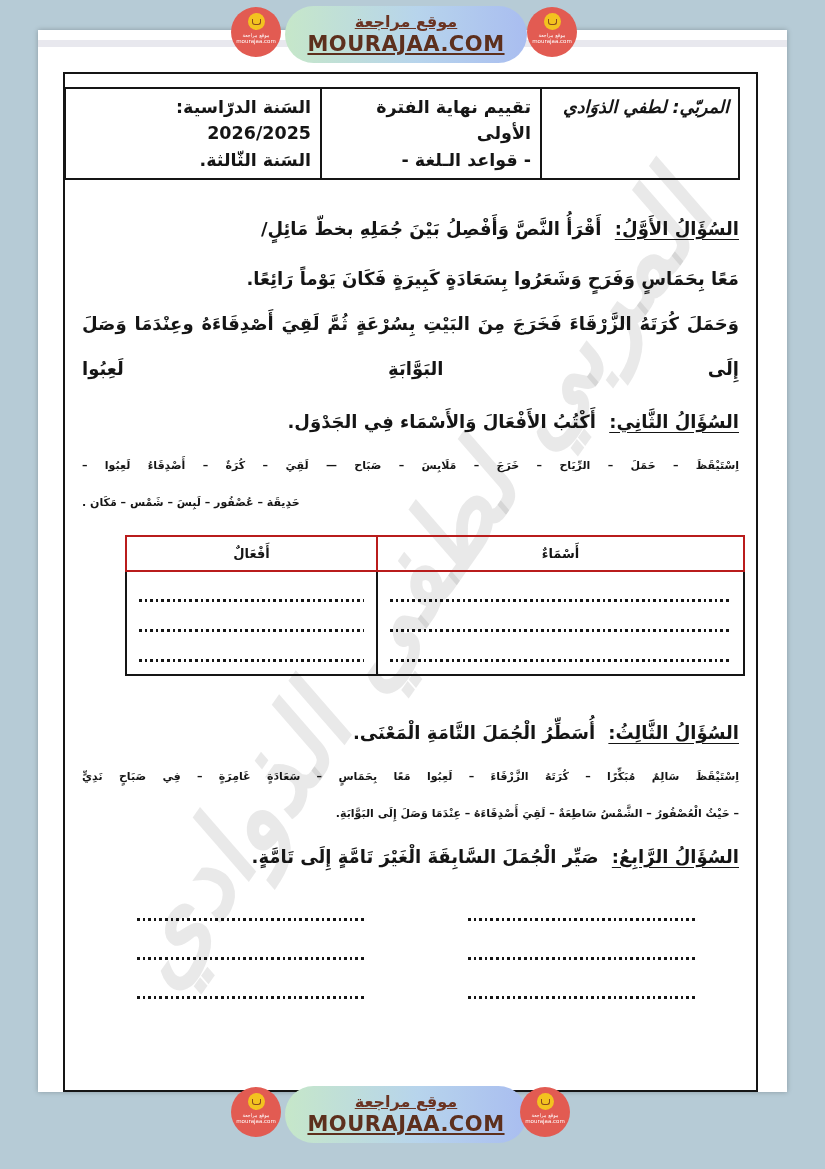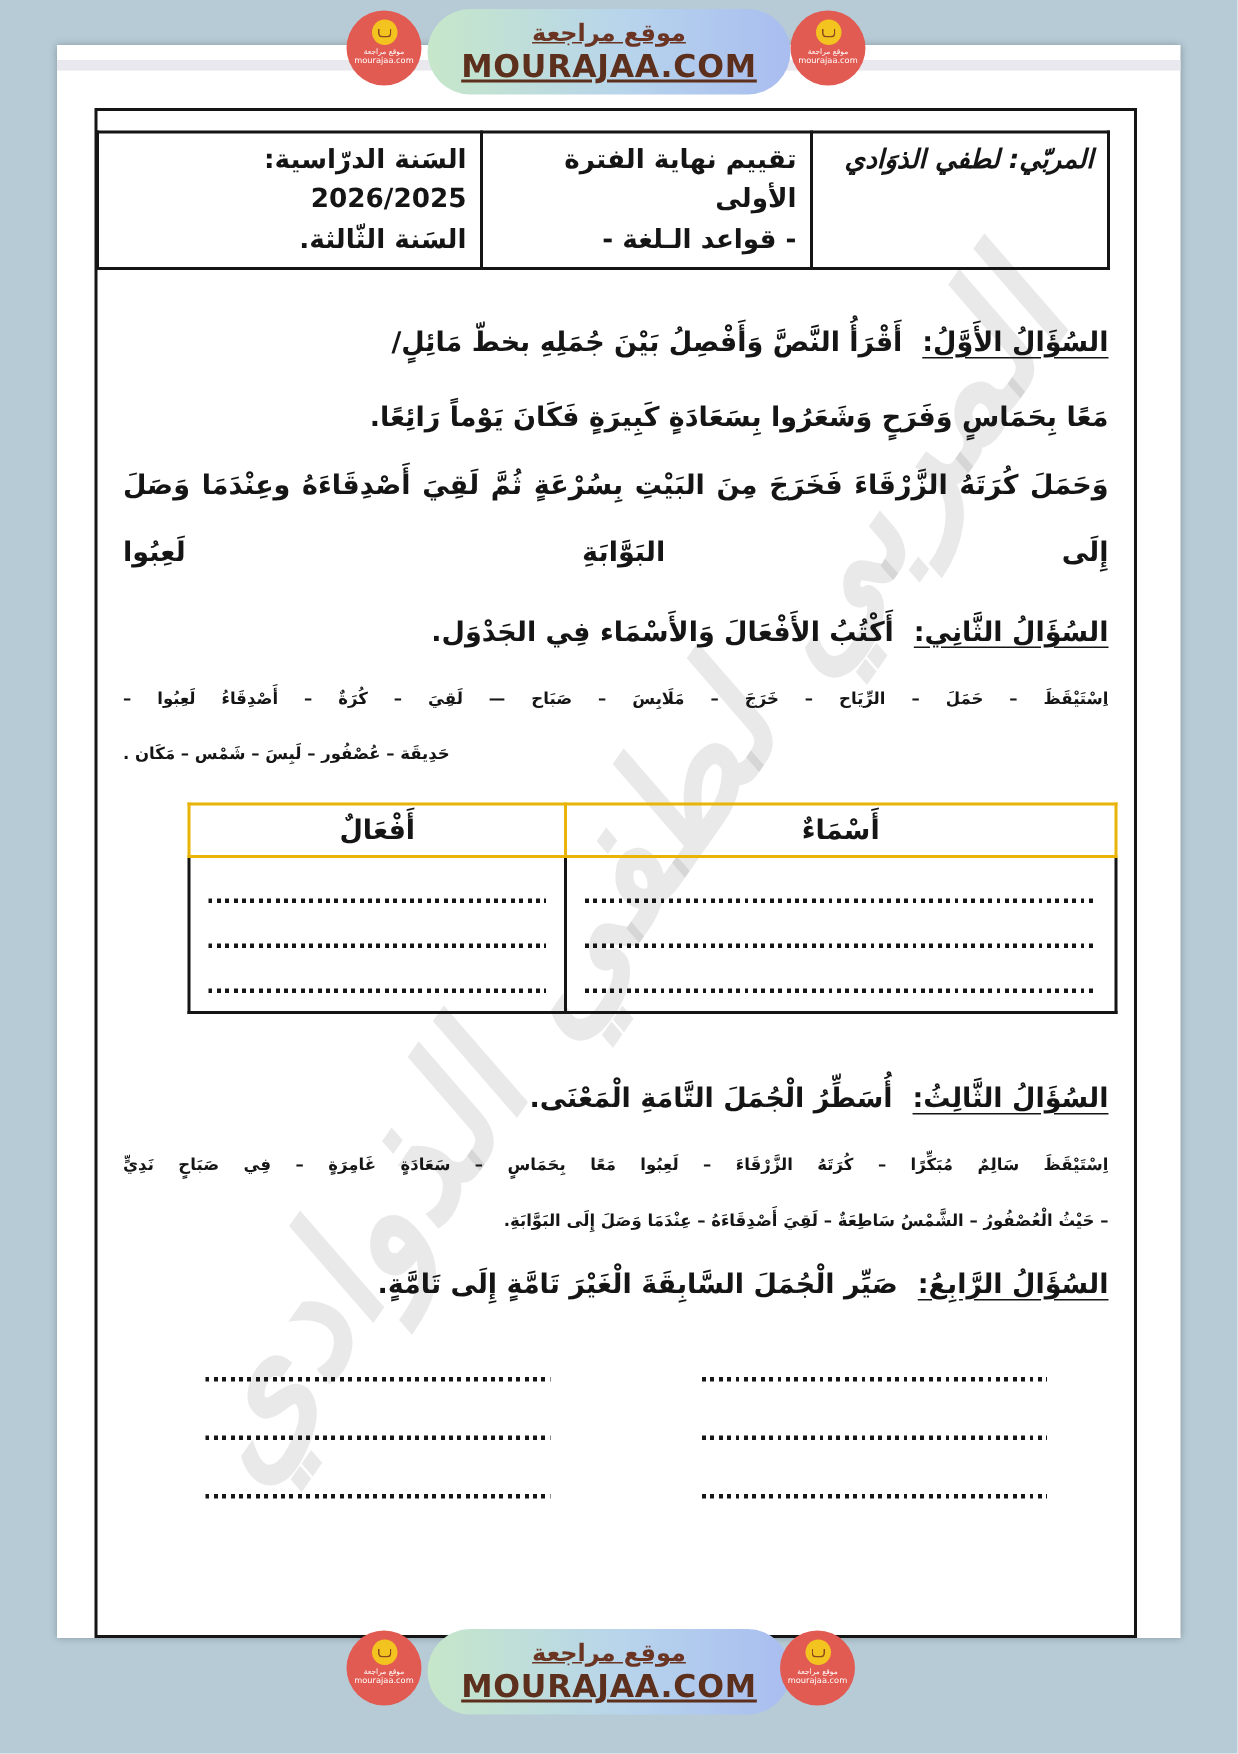--- a/index.html
+++ b/index.html
@@ -42,21 +42,21 @@
   
   .line{font-size:18px;line-height:45px;}
   .wline{font-size:11px;line-height:37px;}
   .j{text-align:justify;text-align-last:justify;}
   .e{text-align:right;}
   .c{text-align:left;}
   .para{margin-top:12px;}
   .words{margin-top:10px;}
   
   .sort-table{width:610px;border-collapse:collapse;margin:14px -6px 0 0;table-layout:fixed;}
-  .sort-table th{border:2px solid #eab308;font-size:18px;height:31px;font-weight:bold;margin-top:38px;}
+  .sort-table th{border:2px solid #b91c1c;font-size:13px;height:31px;font-weight:bold;margin-top:38px;}
   .sort-table td{border:2px solid #151515;height:94px;padding:0 10px 8px;vertical-align:top;}
   .col-nouns{width:363px;}
   .col-verbs{width:247px;}
   .dotline{height:3px;background-image:repeating-linear-gradient(90deg,#161616 0 2.6px,transparent 2.6px 5.6px);}
   .sort-table td .dotline{margin:27px 2px 0;}
   
   .ans-row{display:flex;justify-content:space-between;padding:0 41px 0 55px;direction:ltr;}
   .ans-row .dotline{width:230px;}
   .ans-first{margin-top:46px;}
   .ans-next{margin-top:36px;}

